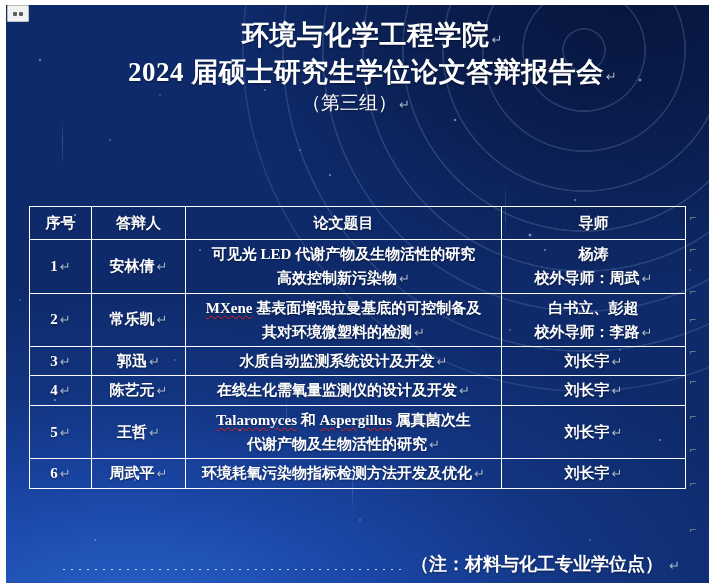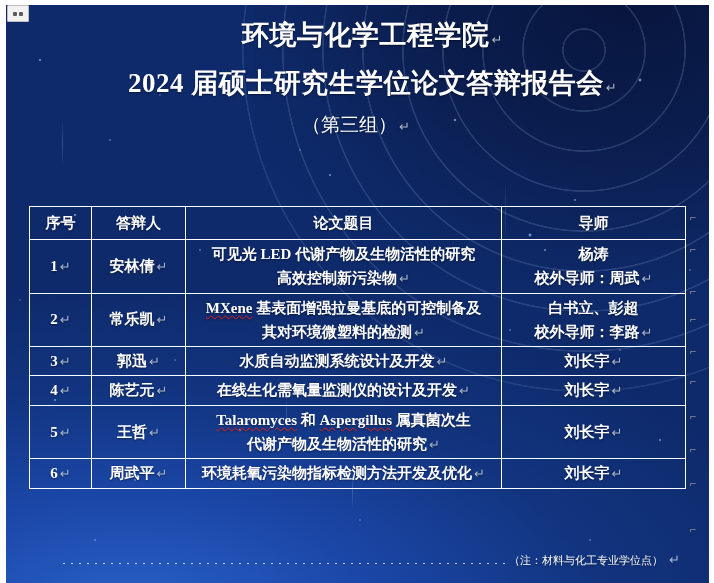--- a/index.html
+++ b/index.html
@@ -134,21 +134,21 @@
   .title-line1, .title-line2 {
     color: #ffffff;
     font-weight: bold;
     font-family: "Liberation Serif", "DejaVu Serif", serif;
     letter-spacing: .5px;
     text-shadow: 0 1px 2px rgba(0,0,0,.45);
     white-space: nowrap;
     margin-left: 33px;
   }
   .title-line1 { font-size: 27px; line-height: 34px; }
-  .title-line2 { font-size: 27px; line-height: 52px; }
+  .title-line2 { font-size: 27px; line-height: 30px; }
   .title-sub {
     color: #ffffff;
     font-size: 19px; line-height: 22px;
     font-family: "Liberation Serif", "DejaVu Serif", serif;
     text-shadow: 0 1px 2px rgba(0,0,0,.4);
   }
   .pilcrow {
     color: #a9b8cf; font-size: 13px; font-weight: normal;
     vertical-align: baseline; margin-left: 2px;
     font-family: "Liberation Sans", sans-serif;
@@ -218,21 +218,21 @@
   .dot-leader {
     flex: 1 1 auto;
     height: 12px;
     background-image: radial-gradient(circle, rgba(225,236,252,.85) 0 1.1px, transparent 1.3px);
     background-size: 8px 12px;
     background-position: 0 6px;
     background-repeat: repeat-x;
   }
   .note-text {
     flex: 0 0 auto;
-    color: #ffffff; font-weight: normal; font-size: 11px;
+    color: #ffffff; font-weight: bold; font-size: 18px;
     white-space: nowrap;
     text-shadow: 0 1px 2px rgba(0,0,0,.45);
   }
 </style>
 </head>
 <body>
 
 <div id="page">
 
   <div class="bg-base"></div>

